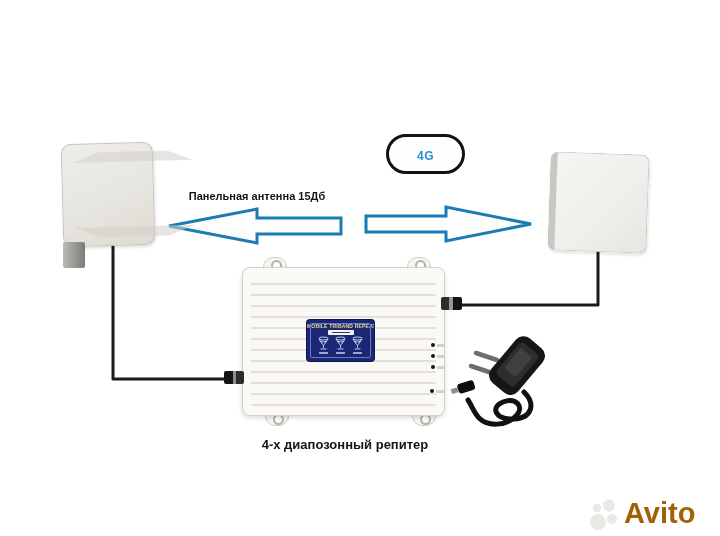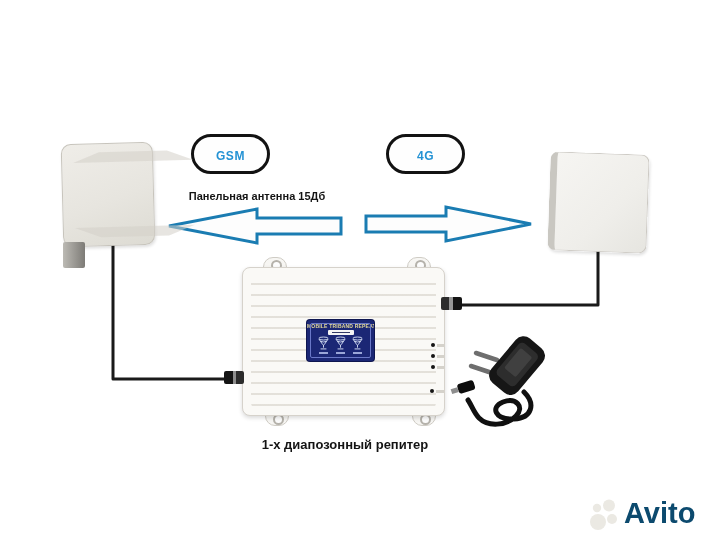--- a/index.html
+++ b/index.html
@@ -81,32 +81,29 @@
   .lcd .cell{display:flex;flex-direction:column;align-items:center;}
   .lcd .cell .tick{width:9px;height:1.5px;background:#9aa6d8;margin-top:1px;}
   
   .conn{position:absolute;height:13px;border-radius:2px;}
   .conn.left{left:224px;top:371px;width:20px;background:linear-gradient(90deg,#141414 0 45%,#8d8d8d 45% 62%,#2c2c2c 62%);}
   .conn.right{left:441px;top:297px;width:21px;background:linear-gradient(270deg,#141414 0 45%,#979797 45% 62%,#2c2c2c 62%);}
   
   .led{position:absolute;width:4px;height:4px;border-radius:50%;background:#151515;}
   .led-lbl{position:absolute;width:8px;height:2.5px;background:#d5d2cb;}
   
-  .watermark{position:absolute;left:588px;top:497px;width:128px;height:36px;color:#0c4a6e;}
+  .watermark{position:absolute;left:588px;top:497px;width:128px;height:36px;color:#a16207;}
   .watermark .txt{position:absolute;left:36px;top:0px;font-size:29px;font-weight:bold;letter-spacing:0px;}
   .watermark svg{position:absolute;left:0;top:2px;}
 </style>
 </head>
 <body>
 
 <div class="canvas">
 
-  <div class="badge gsm">
-    <span>GSM</span>
-  </div>
   <div class="badge g4">
     <span>4G</span>
   </div>
 
   <div class="lbl left-ant">Панельная антенна 15Дб</div>
 
   <svg class="overlay" width="720" height="536" viewBox="0 0 720 536">
 
     <polygon points="169,226 257,209 257,218 341,218 341,234 257,234 257,243" fill="#fdfdfd" stroke="#1a7cb2" stroke-width="3" stroke-linejoin="miter"></polygon>
 
@@ -212,21 +209,21 @@
     </g>
 
     <path d="M76,66 C88,78 84,92 66,93 C47,94 42,81 55,76 C68,71 77,81 68,90 C58,100 40,101 31,92 C26,87 24,80 20,74" fill="none" stroke="#101010" stroke-width="5" stroke-linecap="round"></path>
 
     <g transform="rotate(-18 18 62)">
       <rect x="10" y="56" width="17" height="10" rx="3" fill="#0d0d0d"></rect>
       <rect x="3" y="58.5" width="7" height="5" fill="#8e8e8e"></rect>
     </g>
   </svg>
 
-  <div class="lbl caption">1-х диапозонный репитер</div>
+  <div class="lbl caption">4-х диапозонный репитер</div>
 
   <div class="watermark">
     <svg width="34" height="34" viewBox="0 0 34 34">
       <circle cx="9" cy="9" r="4.2" fill="#ebe9e3"></circle>
       <circle cx="21" cy="6.5" r="6" fill="#ebe9e3"></circle>
       <circle cx="10" cy="23" r="8" fill="#ebe9e3"></circle>
       <circle cx="24" cy="20" r="5" fill="#ebe9e3"></circle>
     </svg>
     <div class="txt">Avito</div>
   </div>

